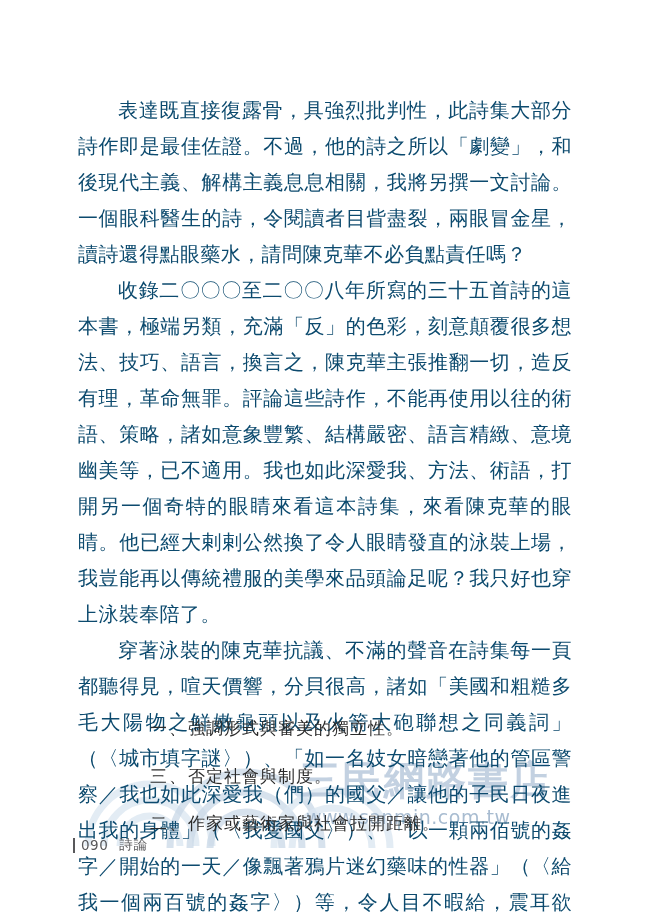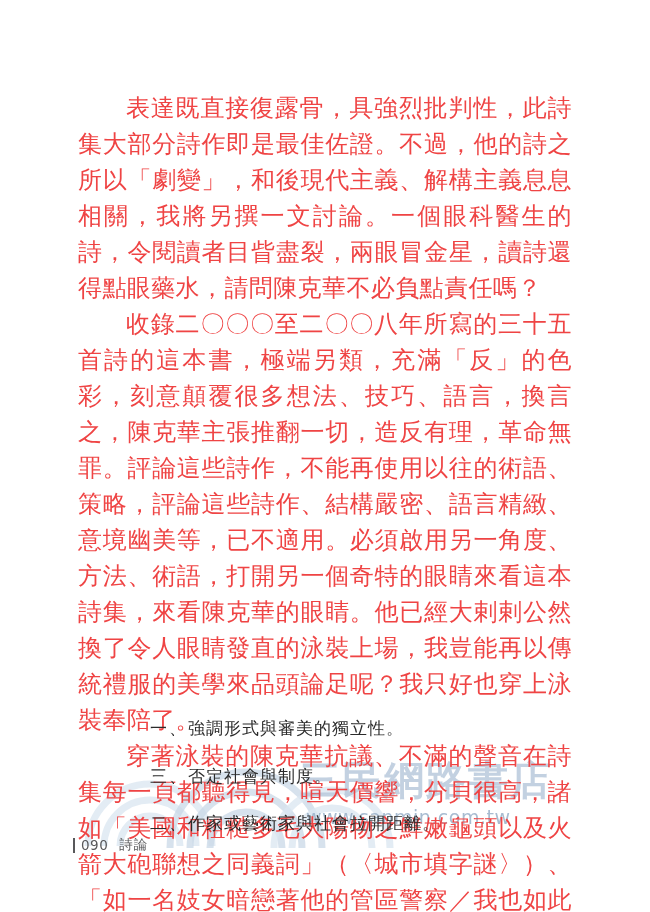--- a/index.html
+++ b/index.html
@@ -66,28 +66,28 @@
   #content {
     position: absolute;
     left: 78px;
     top: 92px;
     width: 494px;
     z-index: 3;
   }
 
   p.para {
     margin: 0;
-    font-size: 24px;
+    font-size: 20px;
     line-height: 36px;
-    color: #ef4444;
+    color: #0c4a6e;
     text-align: justify;
     text-justify: inter-ideograph;
     text-indent: 2em;
     letter-spacing: 0.4px;
-    font-family: Liberation Mono, monospace;
+    font-family: Liberation Sans, sans-serif;
   }
 
   
   #list {
     position: absolute;
     left: 134px;
     top: 697px;
     width: 440px;
     z-index: 3;
   }
@@ -154,21 +154,21 @@
       </g>
 
       <text class="wm-text-cn" x="222" y="58">三民網路書店</text>
 
       <text class="wm-text-url" x="228" y="88">www.sanmin.com.tw</text>
     </svg>
   </div>
 
   <div id="content">
     <p class="para">表達既直接復露骨，具強烈批判性，此詩集大部分詩作即是最佳佐證。不過，他的詩之所以「劇變」，和後現代主義、解構主義息息相關，我將另撰一文討論。一個眼科醫生的詩，令閱讀者目眥盡裂，兩眼冒金星，讀詩還得點眼藥水，請問陳克華不必負點責任嗎？</p>
-    <p class="para">收錄二〇〇〇至二〇〇八年所寫的三十五首詩的這本書，極端另類，充滿「反」的色彩，刻意顛覆很多想法、技巧、語言，換言之，陳克華主張推翻一切，造反有理，革命無罪。評論這些詩作，不能再使用以往的術語、策略，評論這些詩作、結構嚴密、語言精緻、意境幽美等，已不適用。必須啟用另一角度、方法、術語，打開另一個奇特的眼睛來看這本詩集，來看陳克華的眼睛。他已經大剌剌公然換了令人眼睛發直的泳裝上場，我豈能再以傳統禮服的美學來品頭論足呢？我只好也穿上泳裝奉陪了。</p>
+    <p class="para">收錄二〇〇〇至二〇〇八年所寫的三十五首詩的這本書，極端另類，充滿「反」的色彩，刻意顛覆很多想法、技巧、語言，換言之，陳克華主張推翻一切，造反有理，革命無罪。評論這些詩作，不能再使用以往的術語、策略，諸如意象豐繁、結構嚴密、語言精緻、意境幽美等，已不適用。我也如此深愛我、方法、術語，打開另一個奇特的眼睛來看這本詩集，來看陳克華的眼睛。他已經大剌剌公然換了令人眼睛發直的泳裝上場，我豈能再以傳統禮服的美學來品頭論足呢？我只好也穿上泳裝奉陪了。</p>
     <p class="para">穿著泳裝的陳克華抗議、不滿的聲音在詩集每一頁都聽得見，喧天價響，分貝很高，諸如「美國和粗糙多毛大陽物之鮮嫩龜頭以及火箭大砲聯想之同義詞」（〈城市填字謎〉）、「如一名妓女暗戀著他的管區警察／我也如此深愛我（們）的國父／讓他的子民日夜進出我的身體」（〈我愛國父〉）、「以一顆兩佰號的姦字／開始的一天／像飄著鴉片迷幻藥味的性器」（〈給我一個兩百號的姦字〉）等，令人目不暇給，震耳欲聾。雖然陳克華走後現代路線已很久了，但是詩作仍和現代主義難分難解。現代主義具有許多特徵，其犖犖大者如下：</p>
   </div>
 
   <div id="list">
     <p class="list-item">
       <span class="list-num">一、</span><span>強調形式與審美的獨立性。</span>
     </p>
     <p class="list-item">
       <span class="list-num">三、</span><span>否定社會與制度。</span>
     </p>

